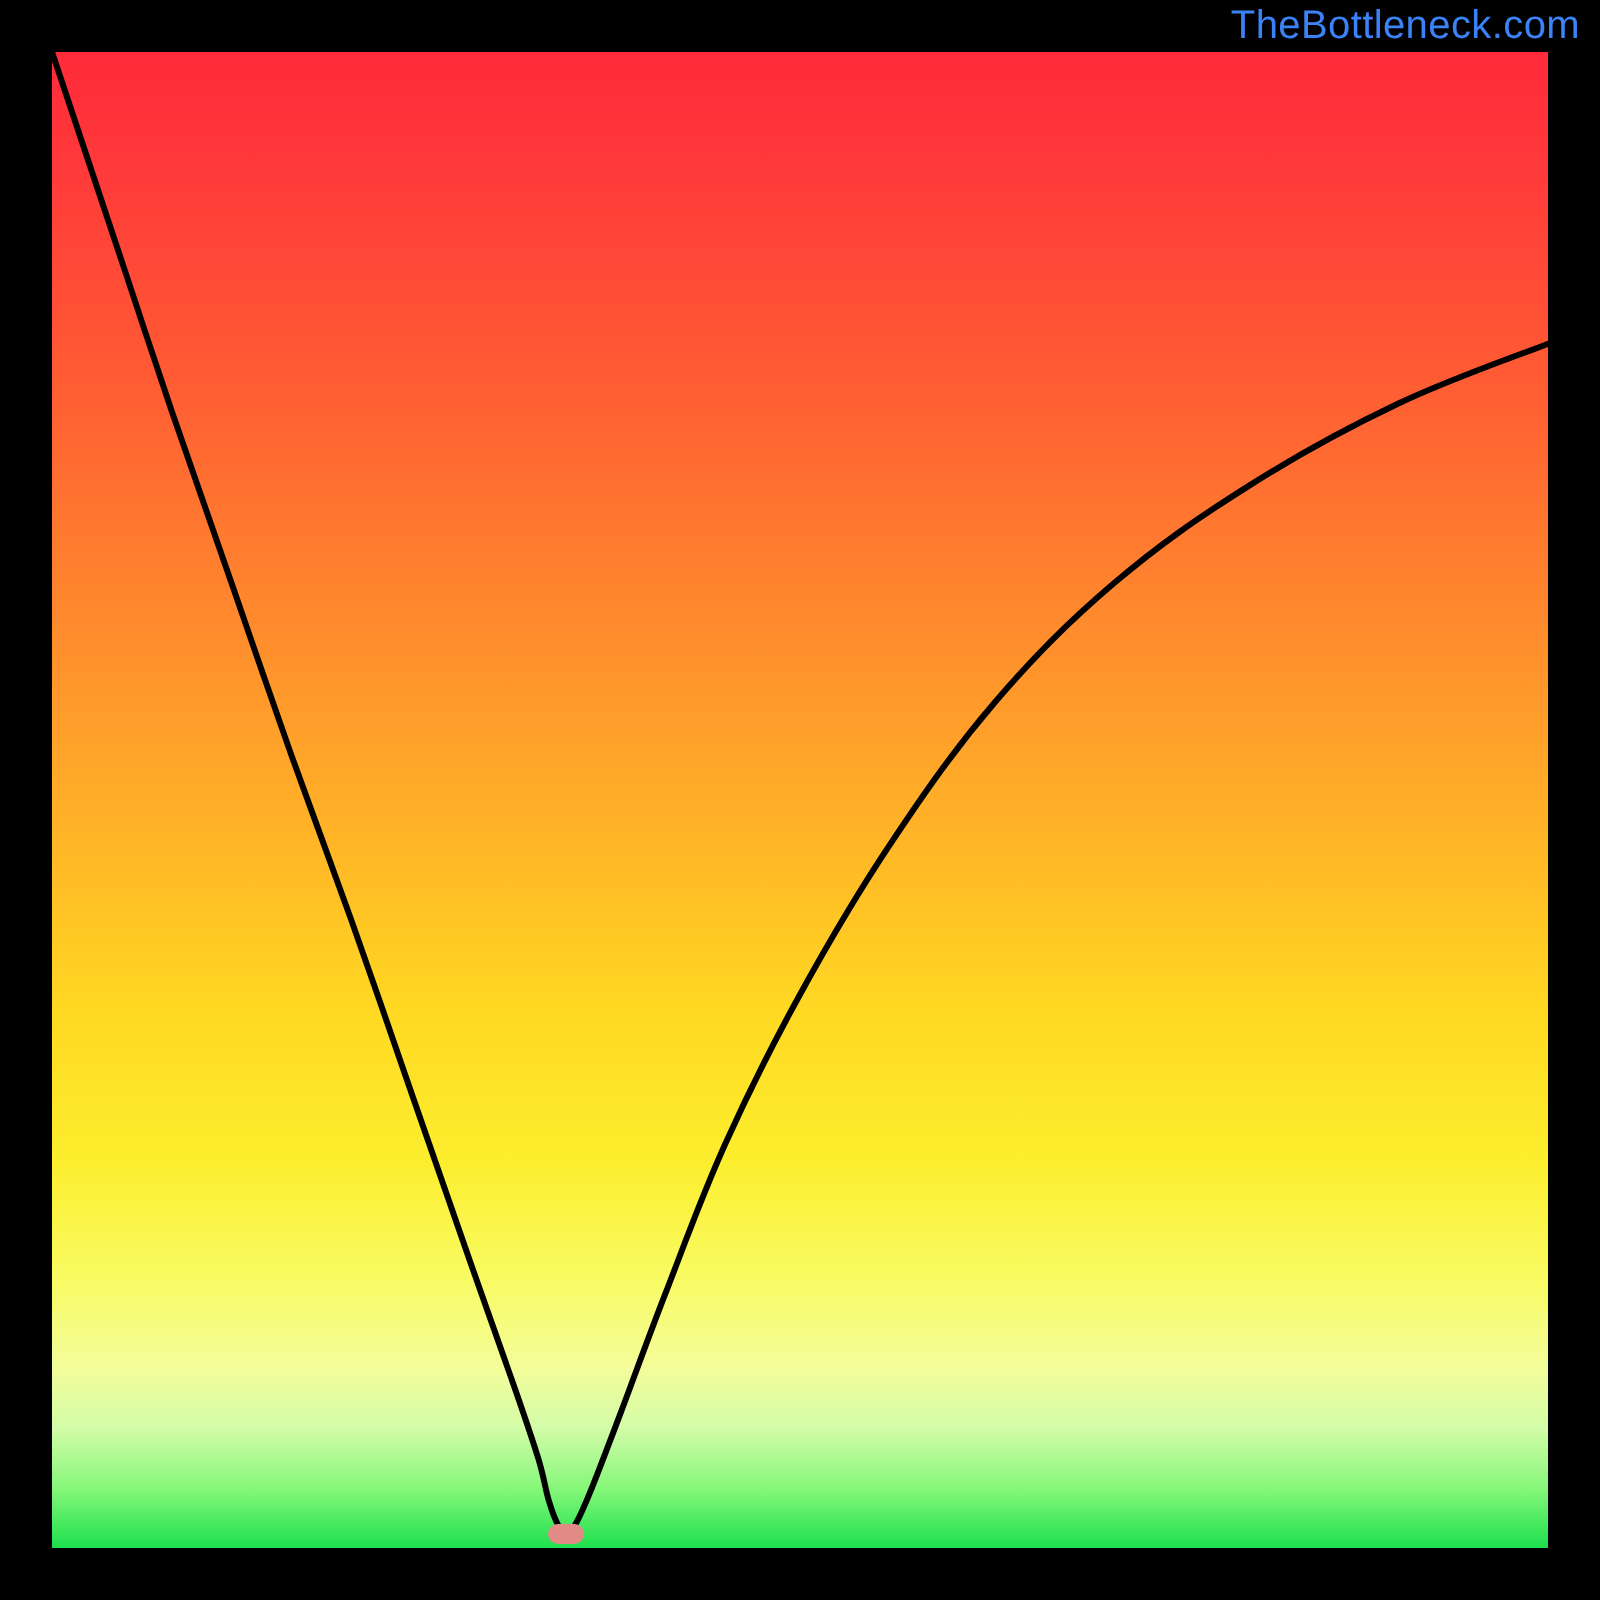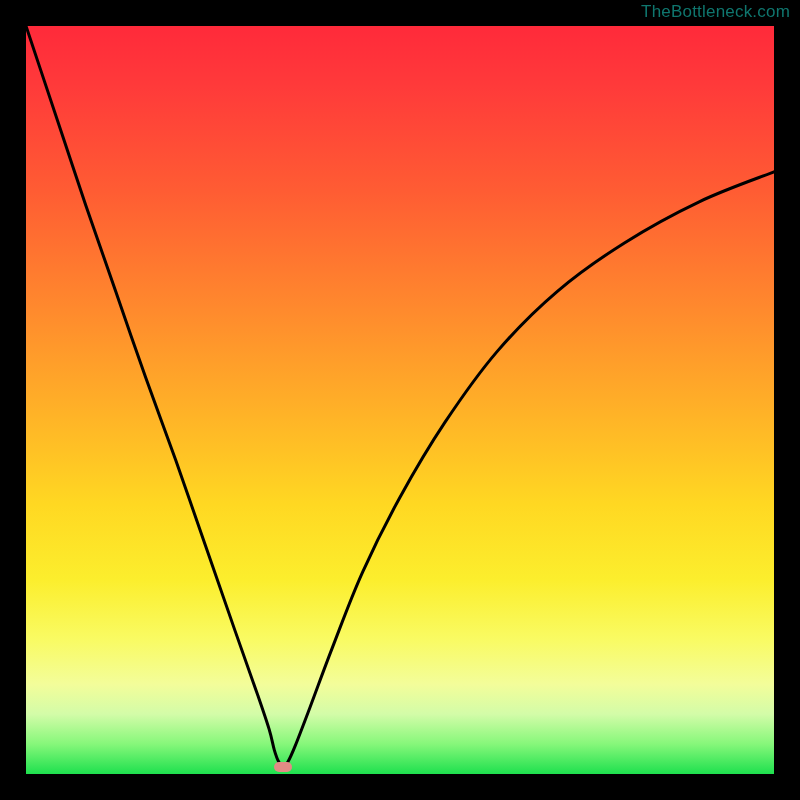--- a/index.html
+++ b/index.html
@@ -49,22 +49,22 @@
     width: 18px;
     height: 10px;
     border-radius: 5px;
     background: #e28b85;
     transform: translate(-50%, -50%);
   }
   .watermark {
     position: absolute;
     top: 2px;
     right: 10px;
-    color: #0f766e;
-    font-size: 17px;
+    color: #3b82f6;
+    font-size: 20px;
     letter-spacing: 0.2px;
     user-select: none;
   }
 </style>
 </head>
 <body>
 
 <div class="watermark">TheBottleneck.com</div>
 
 <div class="frame">

